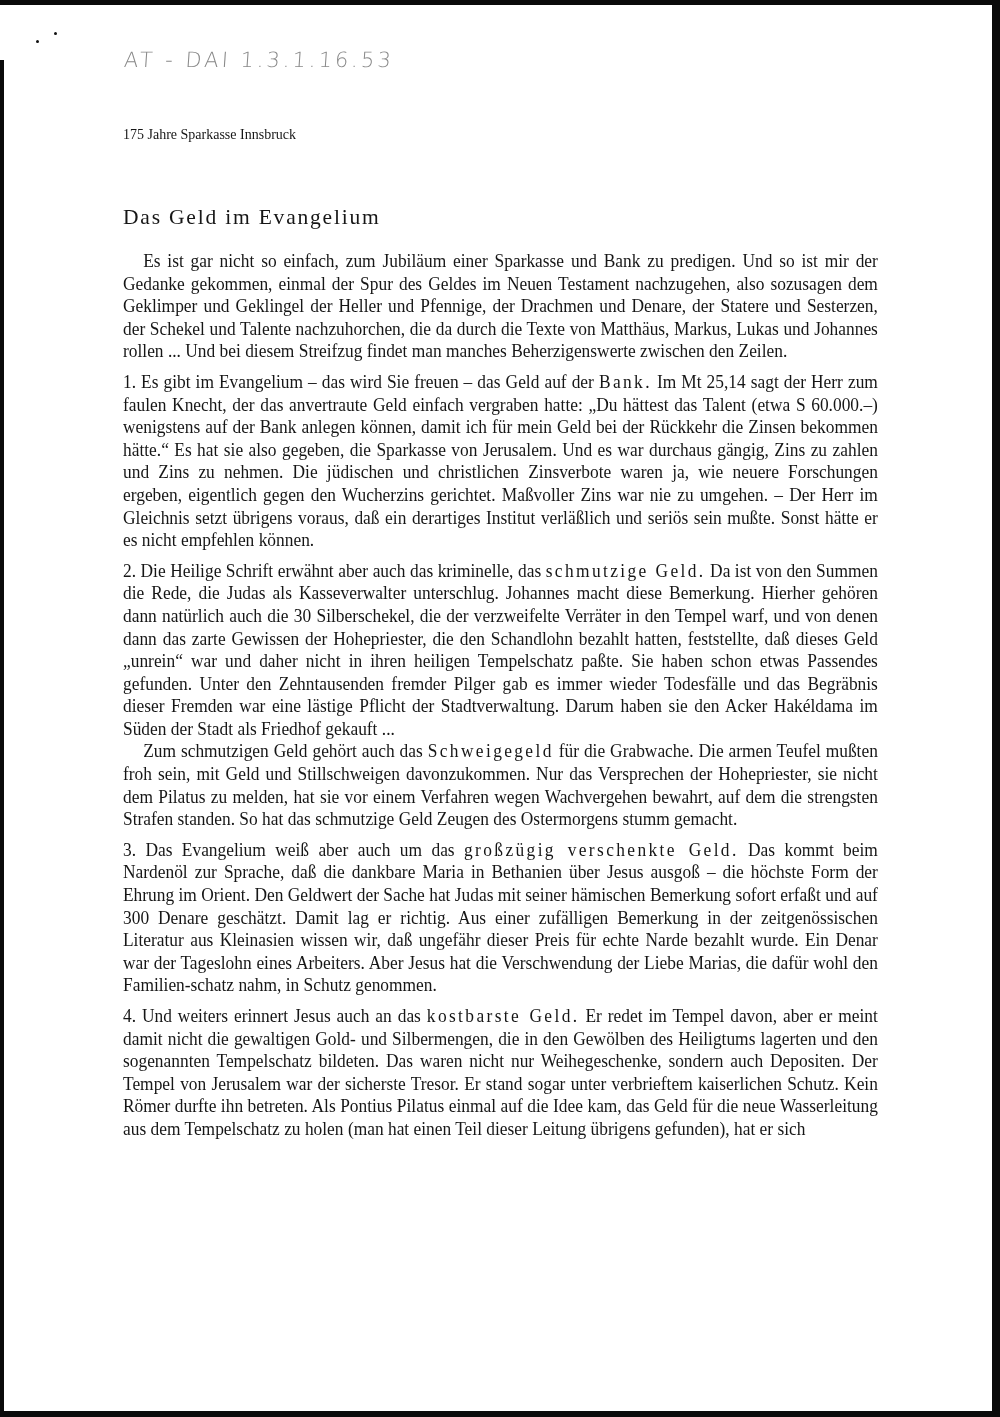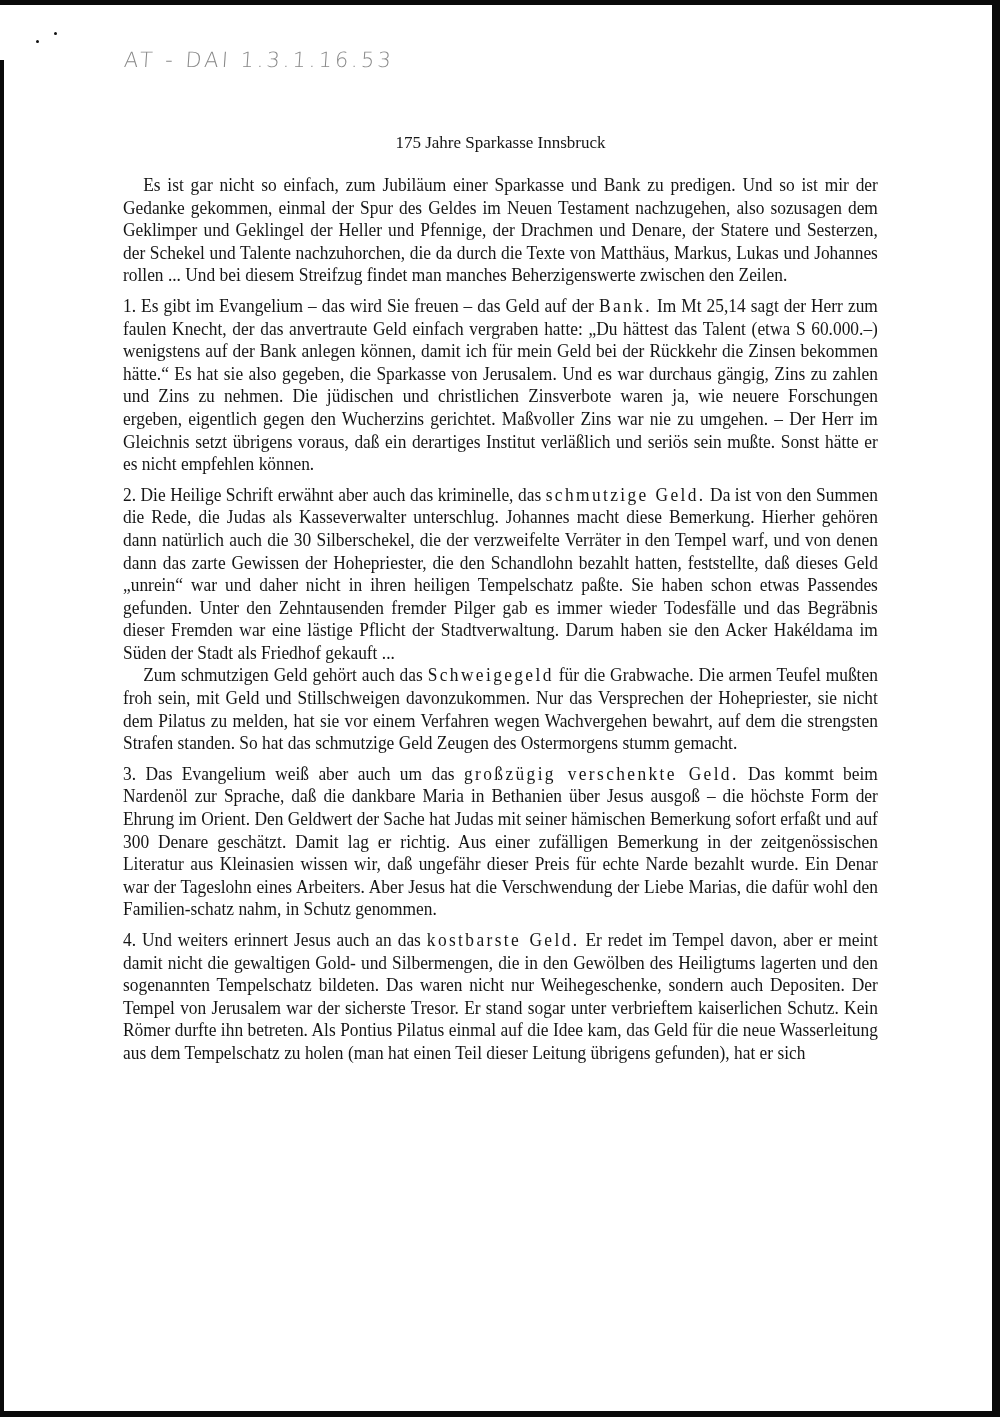--- a/index.html
+++ b/index.html
@@ -16,21 +16,21 @@
 
   .speck { position: absolute; width: 3px; height: 3px; border-radius: 50%; background: #111; }
 
   .archive-mark {
     position: absolute; left: 124px; top: 48px;
     font-family: "DejaVu Sans", sans-serif; font-size: 21px; font-weight: 300;
     color: #8a8a8a; letter-spacing: 3px; transform: skewX(-4deg);
   }
 
   .content { position: absolute; left: 123px; top: 124px; width: 755px; }
-  .header-line { font-size: 17px; line-height: 22px; margin: 8px; white-space: nowrap; text-align: center; }
+  .header-line { font-size: 14px; line-height: 22px; margin: 0; white-space: nowrap; }
   .title {
     font-size: 21.5px; letter-spacing: 1.8px; margin: 58px 0 0 0; font-weight: normal;
     line-height: 26px;
   }
   .body-text {
     font-size: 19px; line-height: 22.6px; text-align: justify;
     transform: scaleX(0.915); transform-origin: left top; width: 825px;
   }
   .p { margin: 0; }
   .p.first { margin-top: 20px; text-indent: 22px; }
@@ -47,20 +47,21 @@
 <div class="frame-bottom"></div>
 
 <div class="speck" style="left:36px; top:40px;"></div>
 <div class="speck" style="left:54px; top:32px;"></div>
 
 <div class="archive-mark">AT - DAI 1.3.1.16.53</div>
 
 <div class="content">
   <p class="header-line">175 Jahre Sparkasse Innsbruck</p>
 
+  <h1 class="title">Das Geld im Evangelium</h1>
 
   <div class="body-text">
     <p class="p first">Es ist gar nicht so einfach, zum Jubiläum einer Sparkasse und Bank zu predigen. Und so ist mir der Gedanke gekommen, einmal der Spur des Geldes im Neuen Testament nachzugehen, also sozusagen dem Geklimper und Geklingel der Heller und Pfennige, der Drachmen und Denare, der Statere und Sesterzen, der Schekel und Talente nachzuhorchen, die da durch die Texte von Matthäus, Markus, Lukas und Johannes rollen ... Und bei diesem Streifzug findet man manches Beherzigenswerte zwischen den Zeilen.</p>
 
     <p class="p gap"><span>1. Es gibt im Evangelium – das wird Sie freuen – das Geld auf der </span><span class="spaced">Bank.</span><span> Im Mt 25,14 sagt der Herr zum faulen Knecht, der das anvertraute Geld einfach vergraben hatte: „Du hättest das Talent (etwa S 60.000.–) wenigstens auf der Bank anlegen können, damit ich für mein Geld bei der Rückkehr die Zinsen bekommen hätte.“ Es hat sie also gegeben, die Sparkasse von Jerusalem. Und es war durchaus gängig, Zins zu zahlen und Zins zu nehmen. Die jüdischen und christlichen Zinsverbote waren ja, wie neuere Forschungen ergeben, eigentlich gegen den Wucherzins gerichtet. Maßvoller Zins war nie zu umgehen. – Der Herr im Gleichnis setzt übrigens voraus, daß ein derartiges Institut verläßlich und seriös sein mußte. Sonst hätte er es nicht empfehlen können.</span></p>
 
     <p class="p gap"><span>2. Die Heilige Schrift erwähnt aber auch das kriminelle, das </span><span class="spaced">schmutzige Geld.</span><span> Da ist von den Summen die Rede, die Judas als Kasseverwalter unterschlug. Johannes macht diese Bemerkung. Hierher gehören dann natürlich auch die 30 Silberschekel, die der verzweifelte Verräter in den Tempel warf, und von denen dann das zarte Gewissen der Hohepriester, die den Schandlohn bezahlt hatten, feststellte, daß dieses Geld „unrein“ war und daher nicht in ihren heiligen Tempelschatz paßte. Sie haben schon etwas Passendes gefunden. Unter den Zehntausenden fremder Pilger gab es immer wieder Todesfälle und das Begräbnis dieser Fremden war eine lästige Pflicht der Stadtverwaltung. Darum haben sie den Acker Hakéldama im Süden der Stadt als Friedhof gekauft ...</span></p>
 
     <p class="p indent"><span>Zum schmutzigen Geld gehört auch das </span><span class="spaced">Schweigegeld</span><span> für die Grabwache. Die armen Teufel mußten froh sein, mit Geld und Stillschweigen davonzukommen. Nur das Versprechen der Hohepriester, sie nicht dem Pilatus zu melden, hat sie vor einem Verfahren wegen Wachvergehen bewahrt, auf dem die strengsten Strafen standen. So hat das schmutzige Geld Zeugen des Ostermorgens stumm gemacht.</span></p>
 

